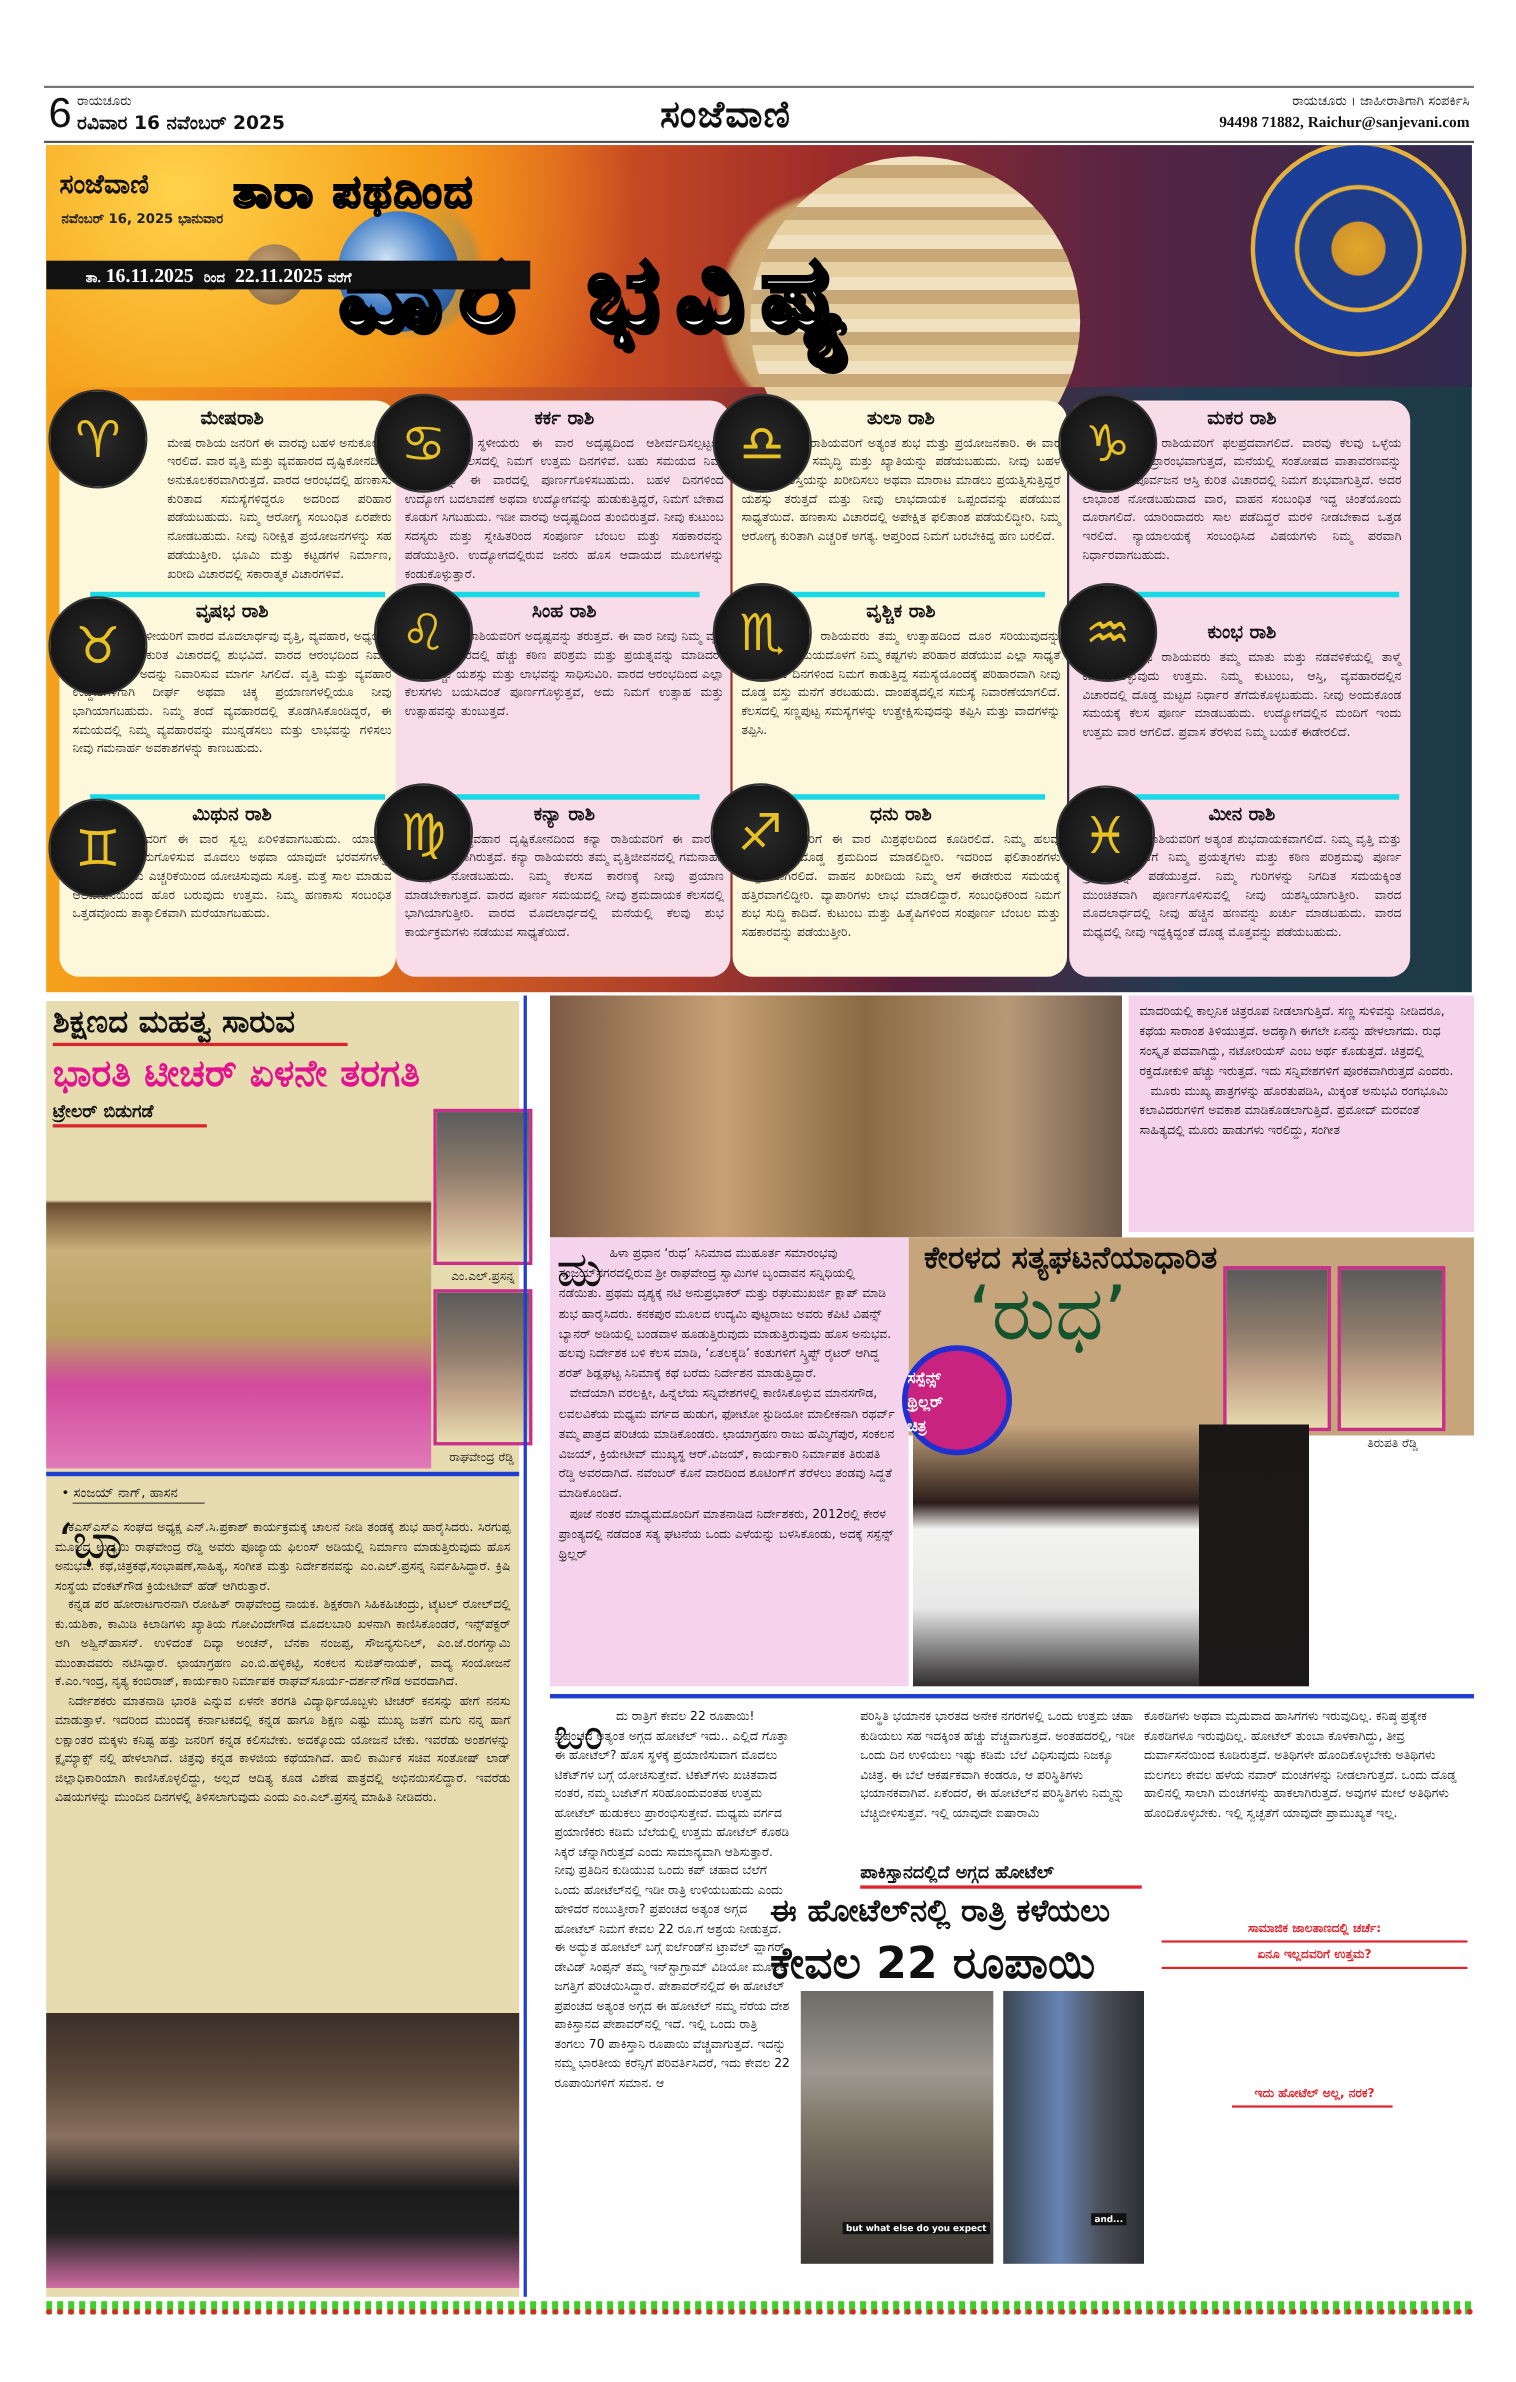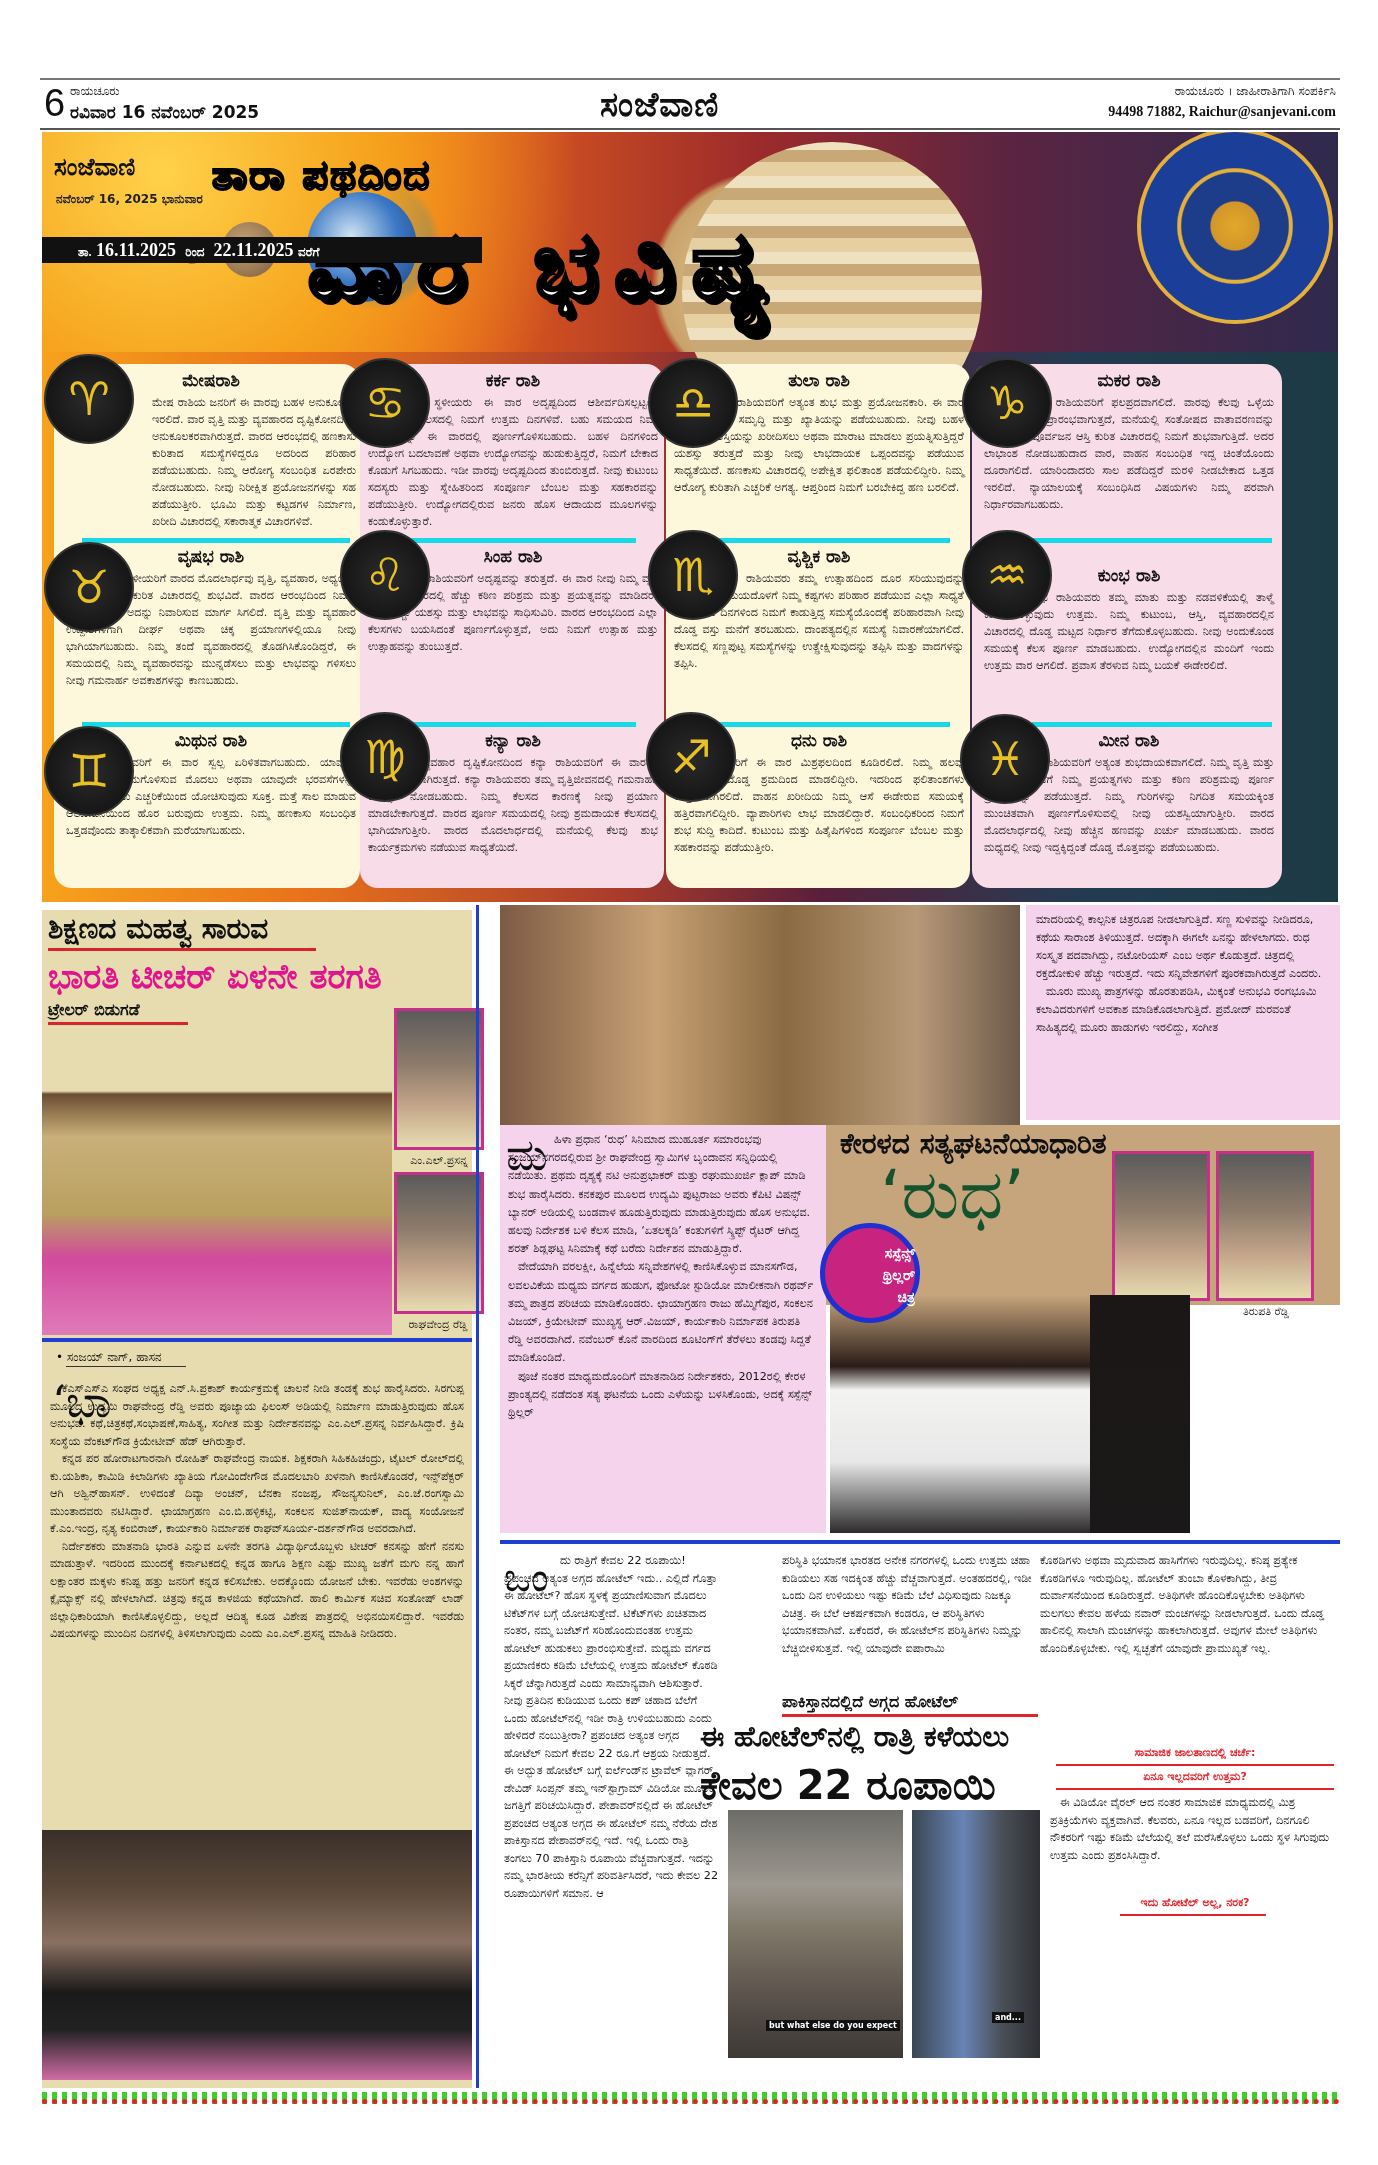--- a/index.html
+++ b/index.html
@@ -57,21 +57,21 @@
 #vsep{left:476px;top:905px;width:3px;height:1183px;background:#1f3fd1}
 
 #rudha{left:500px;top:905px;width:840px;height:628px}
 #rudha-photo{left:0;top:0;width:520px;height:220px;background:linear-gradient(90deg,#7d5a44,#c7a174 30%,#8a6a42 55%,#b79978 80%,#6d5a4a)}
 #rudha-right-text{left:526px;top:0;width:314px;height:215px;background:#f6d3ec;padding:6px 10px;font-size:11.2px;line-height:18px}
 #rudha-left-text{left:0;top:220px;width:326px;height:408px;background:#f6d3ec;padding:6px 8px;font-size:11.2px;line-height:18.2px}
 #rudha-dropcap{left:6px;top:224px;font-size:44px;font-family:"DejaVu Serif",serif;z-index:2}
 #rudha-panel{left:326px;top:220px;width:514px;height:180px;background:#c6a57c}
 #rudha-head{left:340px;top:222px;font-size:28px;font-weight:bold;color:#111}
 #rudha-title{left:380px;top:250px;font-size:68px;font-weight:normal;color:#14532d}
-#badge{left:320px;top:318px;width:100px;height:100px;border-radius:50%;background:#c7237f;border:5px solid #1f2fd0;color:#fff;font-size:14px;font-weight:bold;text-align:right;padding-top:14px;line-height:22px;z-index:3}
+#badge{left:320px;top:318px;width:100px;height:100px;border-radius:50%;background:#c7237f;border:5px solid #1f2fd0;color:#fff;font-size:14px;font-weight:bold;text-align:left;padding-top:14px;line-height:22px;z-index:3}
 #rudha-cast{left:330px;top:390px;width:260px;height:238px;background:linear-gradient(180deg,#c6a57c 0,#2a1c19 30%,#f3f3f1 40%,#e8e8e8 70%,#2d2b2b 100%)}
 #rudha-cast2{left:590px;top:390px;width:100px;height:238px;background:linear-gradient(180deg,#1b1716 0,#1a1818 100%)}
 #rudha-small-text{left:690px;top:400px;width:150px;height:228px;background:#f6d3ec;padding:8px 4px;font-size:11.2px;line-height:18px;text-align:center}
 
 #hotel{left:500px;top:1540px;width:840px;height:548px}
 #hotel-top-line{left:0;top:0;width:840px;height:4px;background:#1f3fd1}
 #hotel-dropcap{left:4px;top:14px;font-size:40px;font-family:"DejaVu Serif",serif}
 #hotel-col1{left:4px;top:12px;width:215px;font-size:11.2px;line-height:17.5px}
 #hotel-col2{left:282px;top:12px;width:250px;font-size:11.2px;line-height:17.5px}
 #hotel-col3{left:540px;top:12px;width:290px;font-size:11.2px;line-height:17.5px}
@@ -266,20 +266,17 @@
   <div id="hotel-photo2" class="abs">
     <div class="subtitle" style="left:80px;top:202px">and...</div>
   </div>
   <div id="hotel-col3" class="abs">
     <p>ಕೊಠಡಿಗಳು ಅಥವಾ ಮೃದುವಾದ ಹಾಸಿಗೆಗಳು ಇರುವುದಿಲ್ಲ. ಕನಿಷ್ಠ ಪ್ರತ್ಯೇಕ ಕೊಠಡಿಗಳೂ ಇರುವುದಿಲ್ಲ. ಹೋಟೆಲ್ ತುಂಬಾ ಕೊಳಕಾಗಿದ್ದು, ತೀವ್ರ ದುರ್ವಾಸನೆಯಿಂದ ಕೂಡಿರುತ್ತದೆ. ಅತಿಥಿಗಳೇ ಹೊಂದಿಕೊಳ್ಳಬೇಕು ಅತಿಥಿಗಳು ಮಲಗಲು ಕೇವಲ ಹಳೆಯ ನವಾರ್ ಮಂಚಗಳನ್ನು ನೀಡಲಾಗುತ್ತದೆ. ಒಂದು ದೊಡ್ಡ ಹಾಲಿನಲ್ಲಿ ಸಾಲಾಗಿ ಮಂಚಗಳನ್ನು ಹಾಕಲಾಗಿರುತ್ತದೆ. ಅವುಗಳ ಮೇಲೆ ಅತಿಥಿಗಳು ಹೊಂದಿಕೊಳ್ಳಬೇಕು. ಇಲ್ಲಿ ಸ್ವಚ್ಛತೆಗೆ ಯಾವುದೇ ಪ್ರಾಮುಖ್ಯತೆ ಇಲ್ಲ.</p>
   </div>
   <div class="red-sub" style="left:550px;top:206px">ಸಾಮಾಜಿಕ ಜಾಲತಾಣದಲ್ಲಿ ಚರ್ಚೆ:</div>
   <div class="red-line" style="left:556px;top:224px;width:278px"></div>
   <div class="red-sub" style="left:550px;top:230px">ಏನೂ ಇಲ್ಲದವರಿಗೆ ಉತ್ತಮ?</div>
   <div class="red-line" style="left:556px;top:248px;width:278px"></div>
-  <div class="abs" style="left:550px;top:254px;width:284px;font-size:11.2px;line-height:17.5px">
-      <p style="text-indent:10px">ಈ ವಿಡಿಯೋ ವೈರಲ್ ಆದ ನಂತರ ಸಾಮಾಜಿಕ ಮಾಧ್ಯಮದಲ್ಲಿ ಮಿಶ್ರ ಪ್ರತಿಕ್ರಿಯೆಗಳು ವ್ಯಕ್ತವಾಗಿವೆ. ಕೆಲವರು, ಏನೂ ಇಲ್ಲದ ಬಡವರಿಗೆ, ದಿನಗೂಲಿ ನೌಕರರಿಗೆ ಇಷ್ಟು ಕಡಿಮೆ ಬೆಲೆಯಲ್ಲಿ ತಲೆ ಮರೆಸಿಕೊಳ್ಳಲು ಒಂದು ಸ್ಥಳ ಸಿಗುವುದು ಉತ್ತಮ ಎಂದು ಪ್ರಶಂಸಿಸಿದ್ದಾರೆ.</p>
-    </div>
   <div class="red-sub" style="left:550px;top:356px">ಇದು ಹೋಟೆಲ್ ಅಲ್ಲ, ನರಕ?</div>
   <div class="red-line" style="left:620px;top:374px;width:146px"></div>
 </div>
 
 <div id="footer-border" class="abs"></div>
 
 </body></html>

